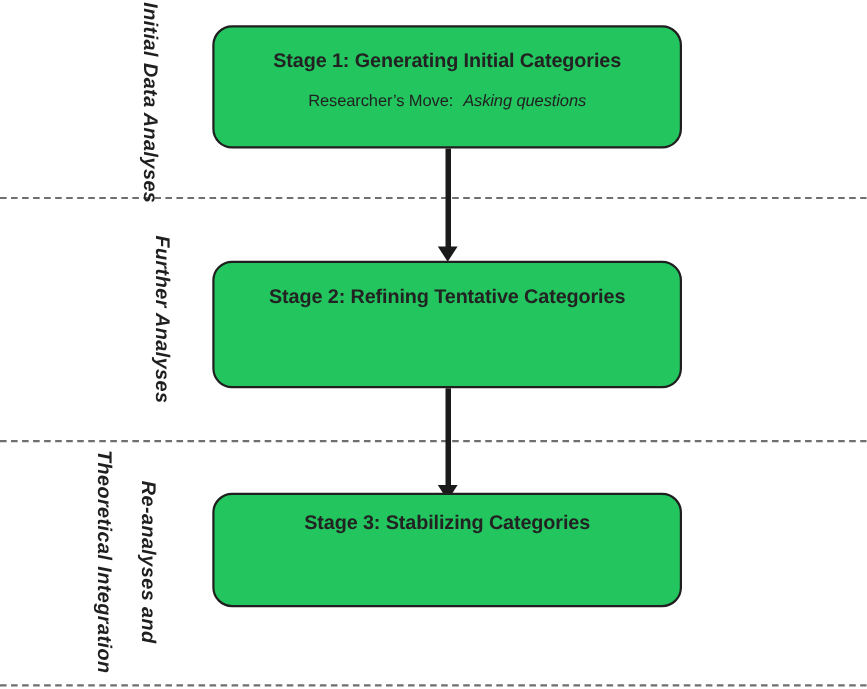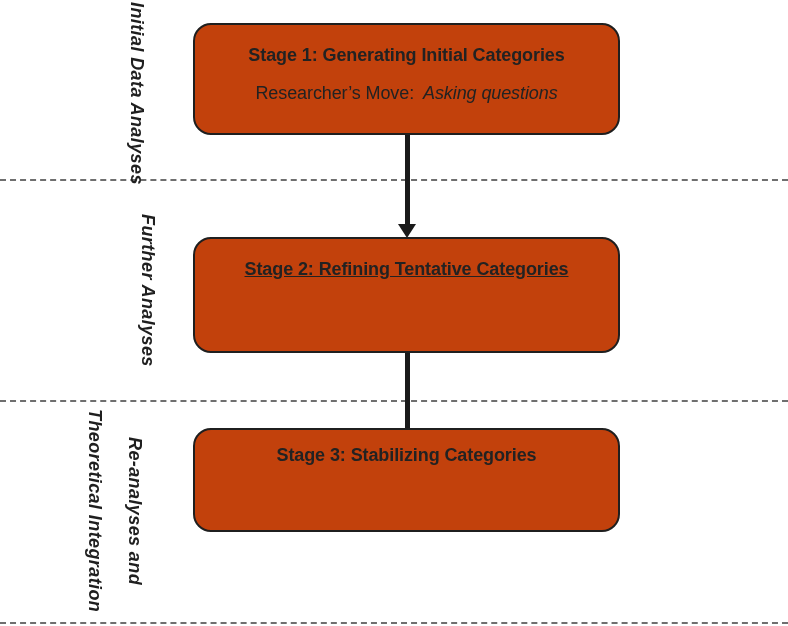--- a/index.html
+++ b/index.html
@@ -46,36 +46,36 @@
   .vlabel-3 .vline { display: block; line-height: 40px; }
 
   
   .stage-box {
     position: absolute;
     left: 193px;
     width: 427px;
     box-sizing: border-box;
     border: 2.5px solid #1f1f1f;
     border-radius: 18px;
-    background: #c2410c;
+    background: #22c55e;
     text-align: center;
   }
   .stage-box-1 { top: 23px;  height: 112px; }
-  .stage-box-2 { top: 237px; height: 116px; text-decoration: underline; }
-  .stage-box-3 { top: 428px; height: 104px; }
+  .stage-box-2 { top: 237px; height: 116px; }
+  .stage-box-3 { top: 448px; height: 104px; }
   .stage-title {
     margin-top: 20px;
     font-size: 18px;
     font-weight: bold;
     letter-spacing: -0.1px;
   }
   .stage-box-3 .stage-title { margin-top: 15px; }
   .stage-move {
     margin-top: 17px;
-    font-size: 18px;
+    font-size: 15px;
     letter-spacing: -0.1px;
   }
   .stage-move .move-value {
     font-style: italic;
     margin-left: 9px;
   }
 
   
   .arrow {
     position: absolute;

